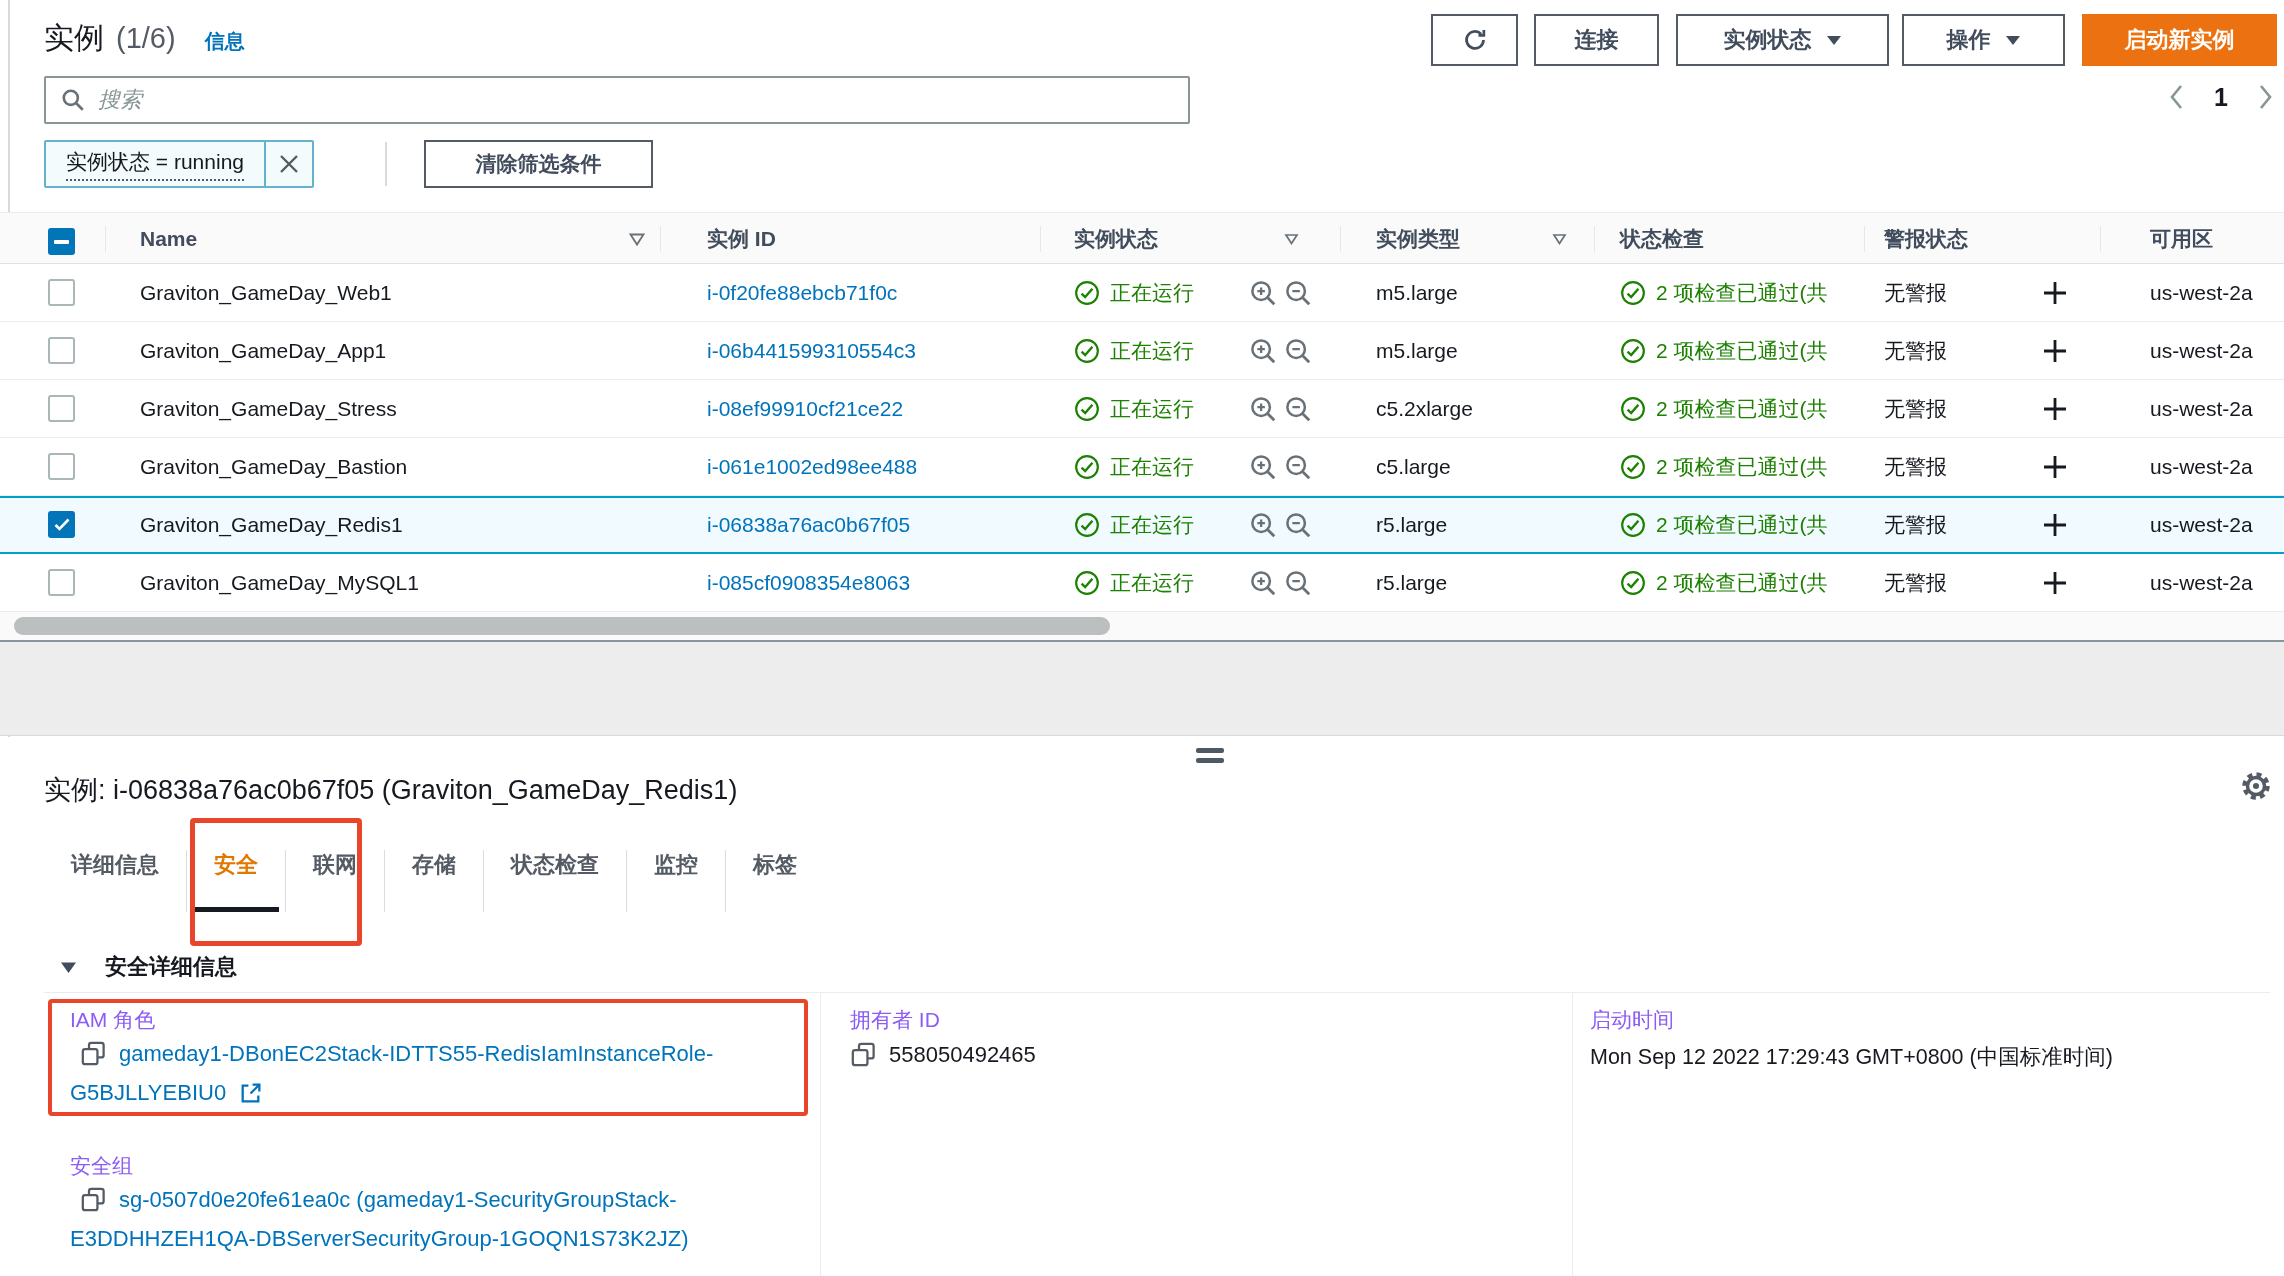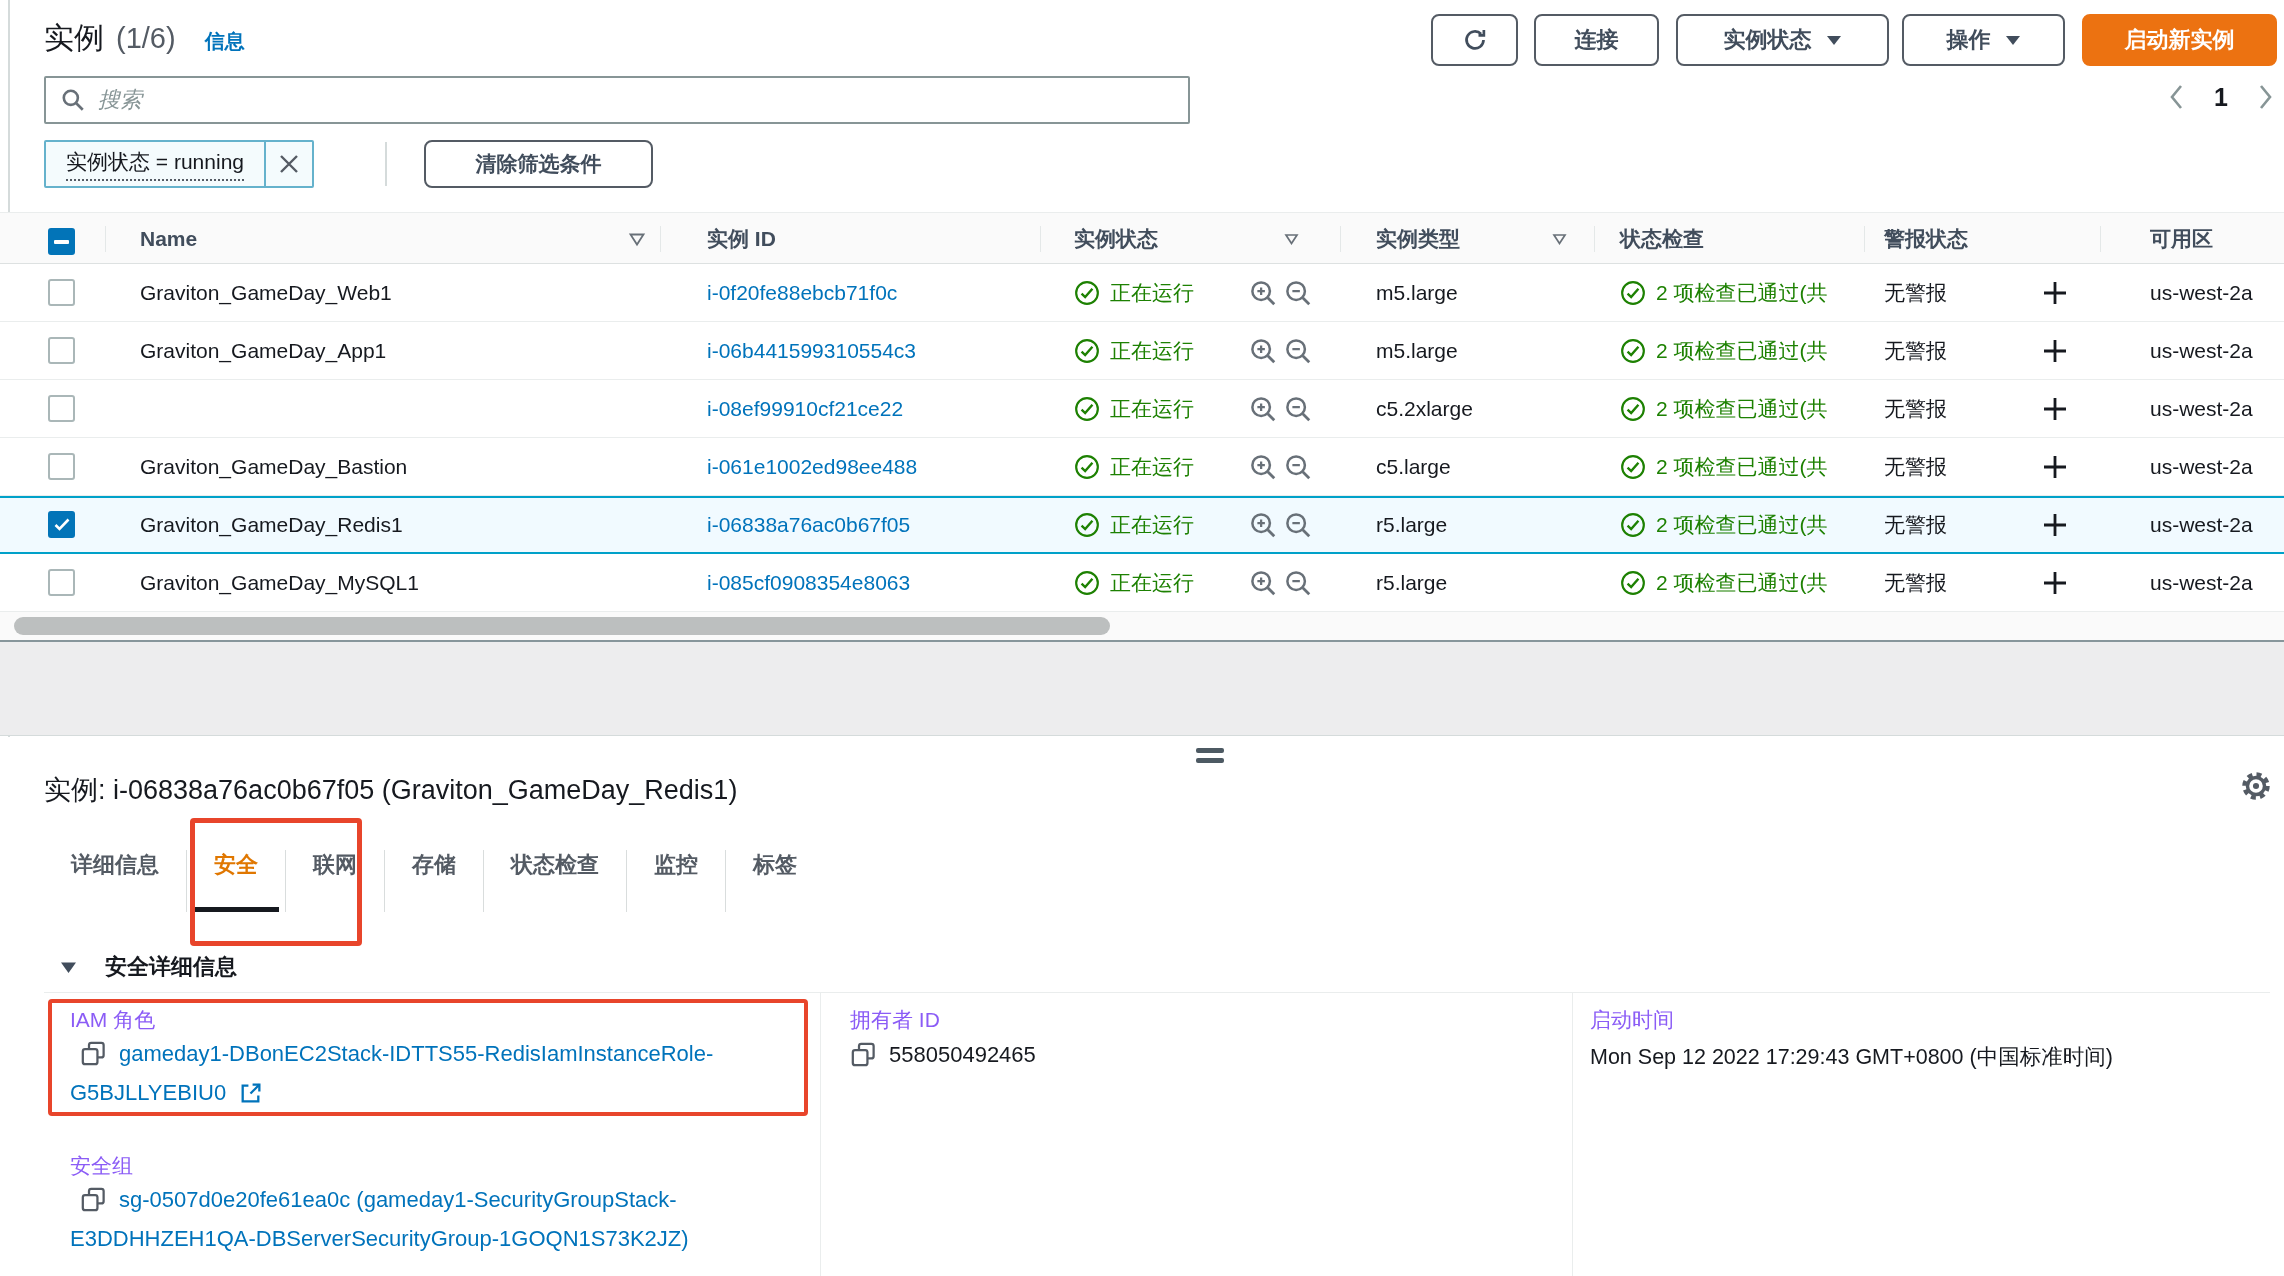--- a/index.html
+++ b/index.html
@@ -13,21 +13,21 @@
   .leftline{position:absolute;left:8px;top:0;width:2px;height:1276px;background:#d5dbdb}
 
   
   .titlebar{position:absolute;left:44px;top:18px;display:flex;align-items:baseline;gap:12px}
   .h1{font-size:30px;font-weight:normal;color:#16191f}
   .h1count{font-size:29px;font-weight:400;color:#545b64}
   .infolink{font-size:20px;font-weight:bold;color:var(--link);margin-left:17px;text-decoration:none;cursor:pointer}
 
   
   .toolbar{position:absolute;left:1431px;top:14px;height:52px;display:flex;align-items:stretch}
-  .btn{height:52px;border:2px solid #545b64;border-radius:8px;background:#fff;color:#414d5c;
+  .btn{height:52px;border:2px solid #545b64;border-radius:0;background:#fff;color:#414d5c;
     font-weight:bold;font-size:22px;display:flex;align-items:center;justify-content:center;gap:14px;cursor:pointer;
     font-family:inherit}
   .btn svg{display:block}
   .b-refresh{width:87px;margin-right:16px}
   .b-connect{width:125px;margin-right:17px}
   .b-state{width:213px;margin-right:13px}
   .b-actions{width:163px;margin-right:17px}
   .b-launch{width:195px;background:var(--accent);border-color:var(--accent);color:#fff}
 
   
@@ -309,20 +309,21 @@
     <svg class="plusicon" width="26" height="26" viewBox="0 0 26 26">
       <path d="M13 2v22M2 13h22" stroke="#16191f" stroke-width="2.8"></path>
     </svg>
     <span class="cell c-az">us-west-2a</span>
   </div>
 
   <div class="trow">
     <span class="cb">
       
     </span>
+    <span class="cell c-name">Graviton_GameDay_Stress</span>
     <a class="cell c-id">i-08ef99910cf21ce22</a>
     <span class="cell c-state">
       <svg width="26" height="26" viewBox="0 0 24 24">
         <circle cx="12" cy="12" r="10" fill="none" stroke="#1d8102" stroke-width="2"></circle>
         <path d="M7 12.5l3.3 3.2L17 8" fill="none" stroke="#1d8102" stroke-width="2.2"></path>
       </svg>
       <span class="statetext">正在运行</span>
     </span>
     <span class="zoompair">
       <svg width="30" height="30" viewBox="0 0 24 24">

